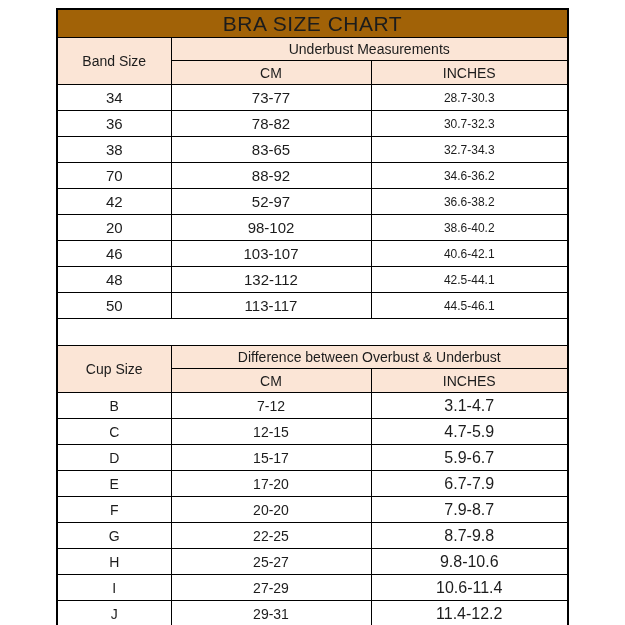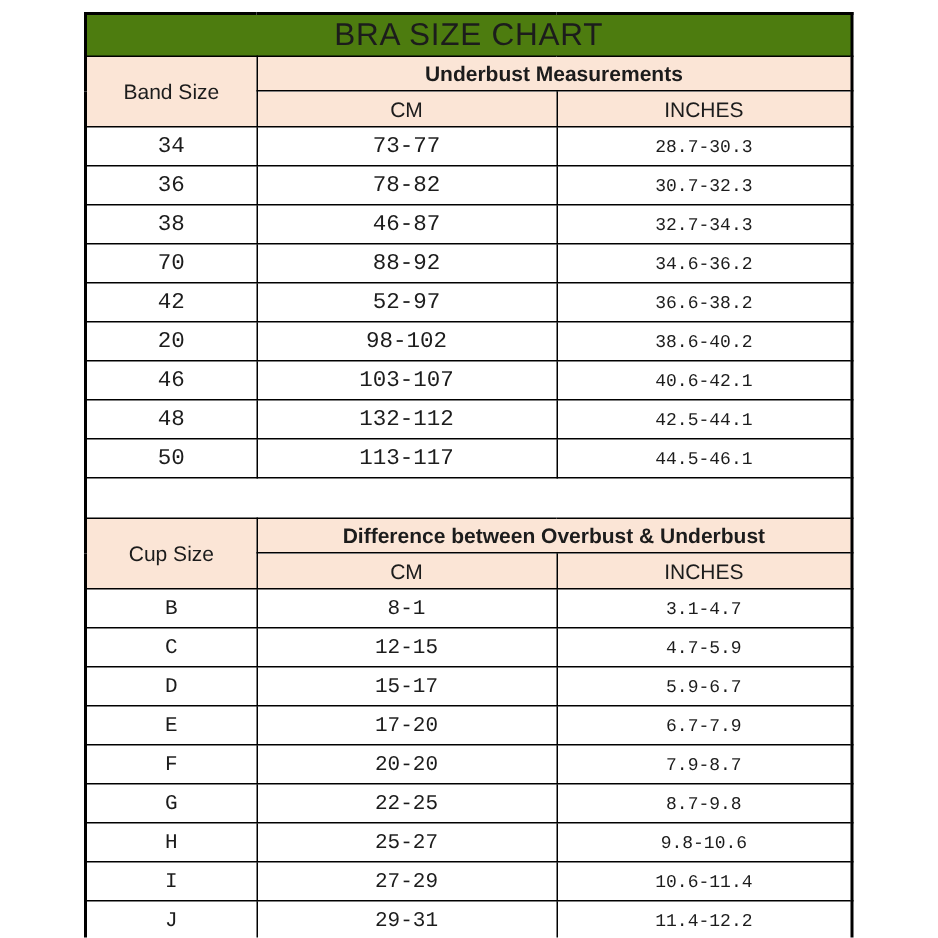--- a/index.html
+++ b/index.html
@@ -26,36 +26,36 @@
     white-space: nowrap;
   }
   .col-size   { width: 114px; }
   .col-cm     { width: 200px; }
   .col-inches { width: 197px; }
 
   .title-cell {
     height: 27px;
     font-size: 21px;
     letter-spacing: 0.5px;
-    background: #4d7c0f;
+    background: #a16207;
   }
   .hdr {
     background: #fbe5d6;
     font-size: 14px;
   }
-  .group-cell  { height: 22px; font-weight: bold; }
+  .group-cell  { height: 22px; }
   .sub-cell    { height: 23px; }
-  tr.data-row td { height: 25px; font-family: Liberation Mono, monospace; }
+  tr.data-row td { height: 25px; }
 
   .size-cell { font-size: 15px; }
   .cm-cell   { font-size: 15px; }
   .in-cell   { font-size: 12px; }
   tr.cup-row .size-cell { font-size: 14px; }
   tr.cup-row .cm-cell   { font-size: 14px; }
-  tr.cup-row .in-cell   { font-size: 12px; margin-left: 35px; }
+  tr.cup-row .in-cell   { font-size: 16px; margin-left: 35px; }
 
   tr.spacer-row td {
     height: 26px;
     background: #ffffff;
   }
 </style>
 </head>
 <body>
 
 <table class="size-chart">
@@ -84,21 +84,21 @@
     <td class="cm-cell">73-77</td>
     <td class="in-cell">28.7-30.3</td>
   </tr>
   <tr class="data-row">
     <td class="size-cell">36</td>
     <td class="cm-cell">78-82</td>
     <td class="in-cell">30.7-32.3</td>
   </tr>
   <tr class="data-row">
     <td class="size-cell">38</td>
-    <td class="cm-cell">46-87</td>
+    <td class="cm-cell">83-65</td>
     <td class="in-cell">32.7-34.3</td>
   </tr>
   <tr class="data-row">
     <td class="size-cell">70</td>
     <td class="cm-cell">88-92</td>
     <td class="in-cell">34.6-36.2</td>
   </tr>
   <tr class="data-row">
     <td class="size-cell">42</td>
     <td class="cm-cell">52-97</td>
@@ -133,21 +133,21 @@
     <td rowspan="2" class="hdr">Cup Size</td>
     <td colspan="2" class="hdr group-cell">Difference between Overbust &amp; Underbust</td>
   </tr>
   <tr>
     <td class="hdr sub-cell">CM</td>
     <td class="hdr sub-cell">INCHES</td>
   </tr>
 
   <tr class="data-row cup-row">
     <td class="size-cell">B</td>
-    <td class="cm-cell">8-1</td>
+    <td class="cm-cell">7-12</td>
     <td class="in-cell">3.1-4.7</td>
   </tr>
   <tr class="data-row cup-row">
     <td class="size-cell">C</td>
     <td class="cm-cell">12-15</td>
     <td class="in-cell">4.7-5.9</td>
   </tr>
   <tr class="data-row cup-row">
     <td class="size-cell">D</td>
     <td class="cm-cell">15-17</td>

